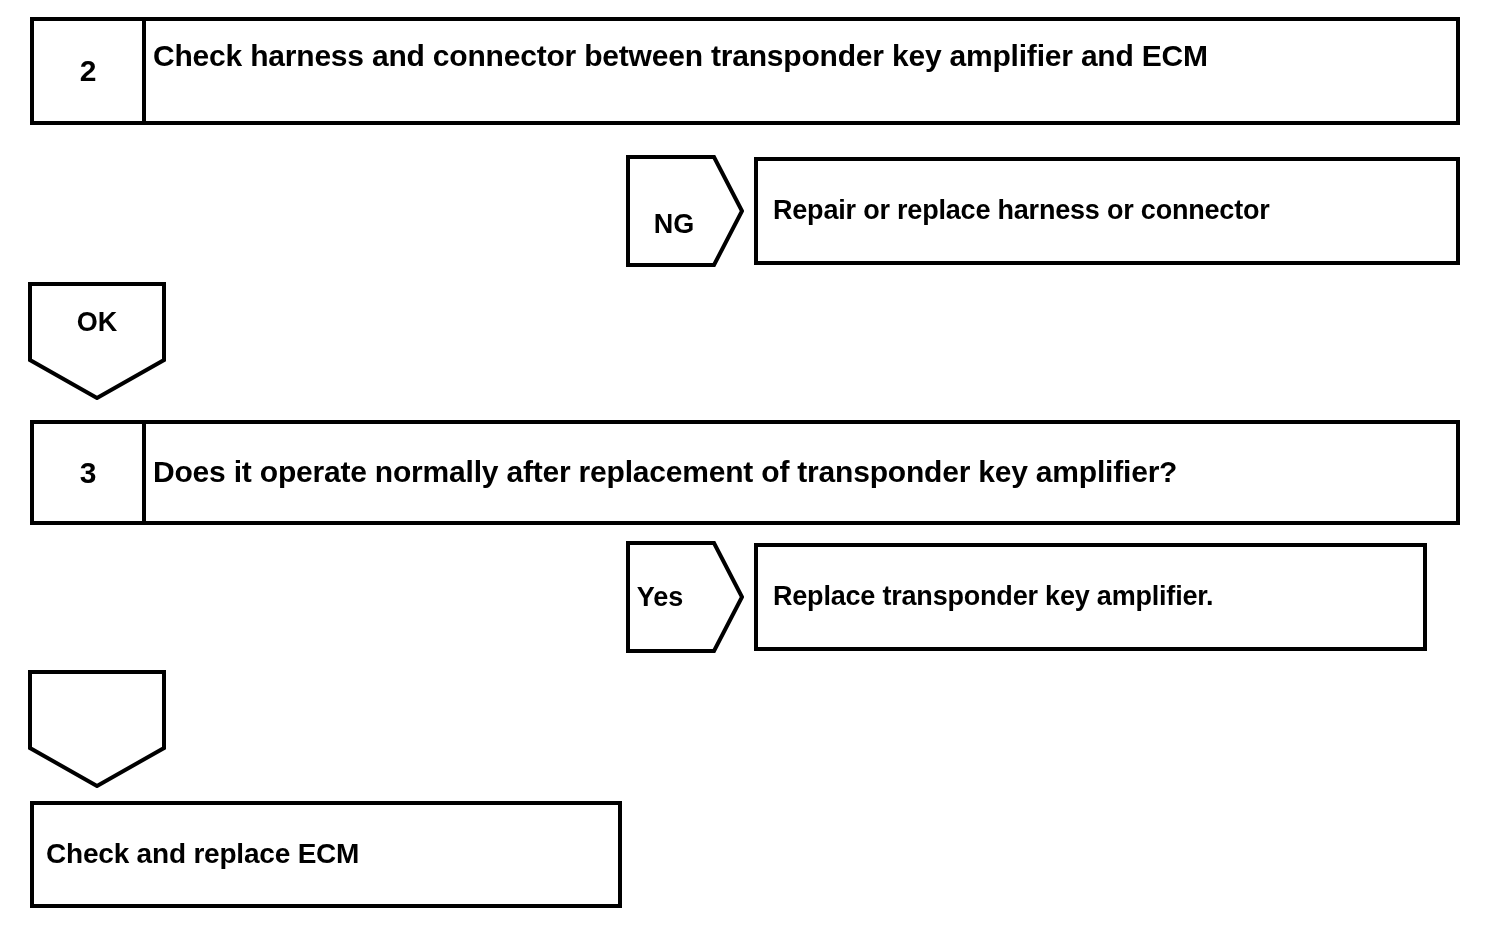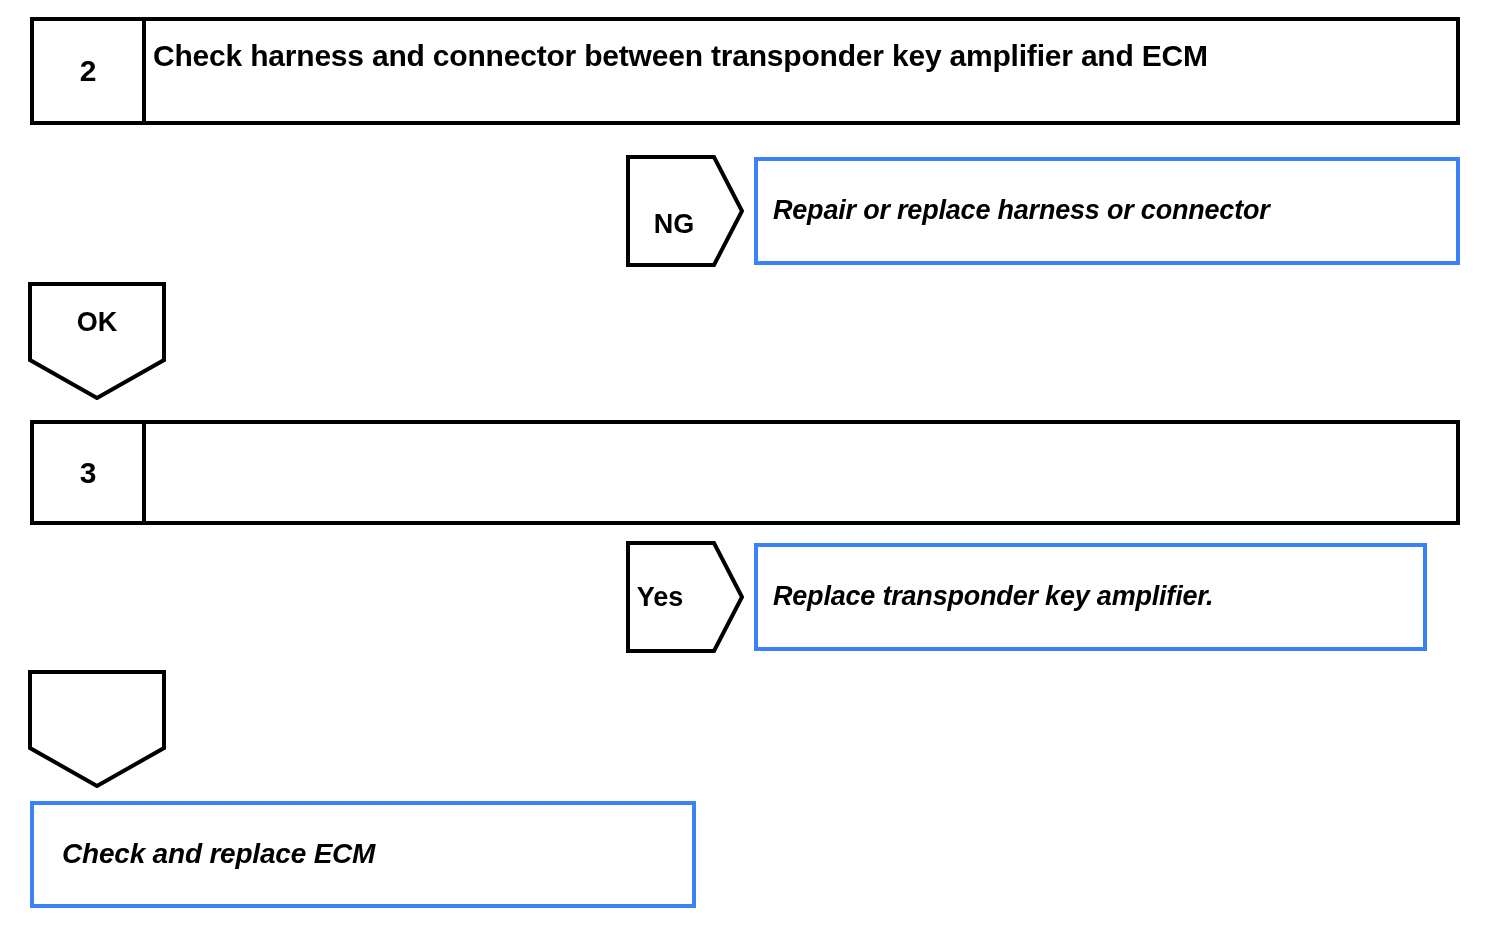--- a/index.html
+++ b/index.html
@@ -56,27 +56,26 @@
     color: #000000;
     line-height: 1.15;
     letter-spacing: -0.2px;
   }
   .step-box.align-top .step-body {
     align-items: flex-start;
     padding-top: 18px;
   }
   
   .plain-box {
-    border: 4px solid #3b82f6;
+    border: 4px solid #000000;
     background: #ffffff;
     display: flex;
     align-items: center;
     padding-left: 15px;
     padding-right: 10px;
-    font-style: italic;
   }
   .plain-text {
     font-size: 27px;
     font-weight: bold;
     color: #000000;
     line-height: 1.15;
     letter-spacing: -0.2px;
   }
   .action-box .plain-text {
     font-size: 28px;
@@ -126,36 +125,39 @@
     <svg width="138" height="118" viewBox="0 0 138 118" xmlns="http://www.w3.org/2000/svg">
       <polygon points="2,2 136,2 136,78 69,116 2,78" fill="#ffffff" stroke="#000000" stroke-width="4" stroke-linejoin="miter"></polygon>
     </svg>
   </div>
   <div class="arrow-label" style="left:28px; top:282px; width:138px; height:80px; display:flex; align-items:center; justify-content:center;">OK</div>
 
   <div class="node step-box" style="left:30px; top:420px; width:1430px; height:105px;">
     <div class="step-num-cell">
       <span class="step-num">3</span>
     </div>
+    <div class="step-body">
+      <span class="step-title">Does it operate normally after replacement of transponder key amplifier?</span>
+    </div>
   </div>
 
   <div class="arrow-shape" style="left:626px; top:541px; width:118px; height:112px;">
     <svg width="118" height="112" viewBox="0 0 118 112" xmlns="http://www.w3.org/2000/svg">
       <polygon points="2,2 88,2 116,56 88,110 2,110" fill="#ffffff" stroke="#000000" stroke-width="4" stroke-linejoin="miter"></polygon>
     </svg>
   </div>
   <div class="arrow-label" style="left:612px; top:541px; width:96px; height:112px; display:flex; align-items:center; justify-content:center;">Yes</div>
 
   <div class="node plain-box" style="left:754px; top:543px; width:673px; height:108px;">
     <span class="plain-text">Replace transponder key amplifier.</span>
   </div>
 
   <div class="arrow-shape" style="left:28px; top:670px; width:138px; height:118px;">
     <svg width="138" height="118" viewBox="0 0 138 118" xmlns="http://www.w3.org/2000/svg">
       <polygon points="2,2 136,2 136,78 69,116 2,78" fill="#ffffff" stroke="#000000" stroke-width="4" stroke-linejoin="miter"></polygon>
     </svg>
   </div>
 
-  <div class="node plain-box action-box" style="left:30px; top:801px; width:666px; height:107px; padding-left:28px;">
+  <div class="node plain-box action-box" style="left:30px; top:801px; width:592px; height:107px; padding-left:12px;">
     <span class="plain-text">Check and replace ECM</span>
   </div>
 
 </div>
 
 </body></html>

